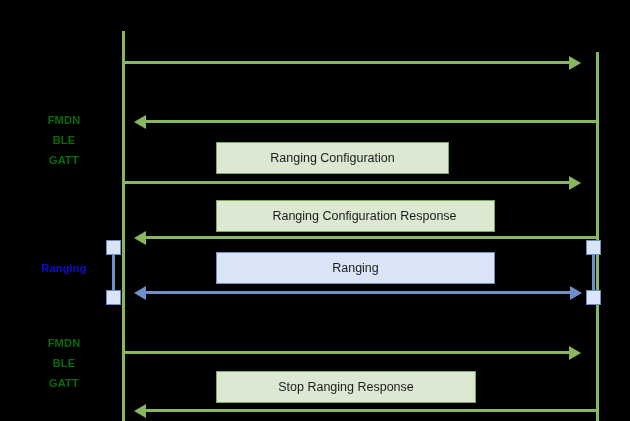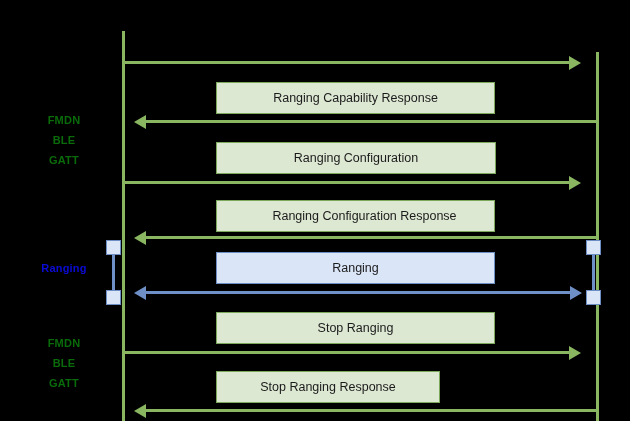--- a/index.html
+++ b/index.html
@@ -92,45 +92,43 @@
 BLE
 GATT</div>
   <div class="phase-label phase-blue" style="left:24px; top:258px; width:80px;">Ranging</div>
   <div class="phase-label phase-green" style="left:24px; top:333px; width:80px;">FMDN
 BLE
 GATT</div>
 
   <div class="arrow-line green" style="left:125px; top:61px; width:450px;"></div>
   <div class="arrow-head right green" style="left:569px; top:55.5px;"></div>
 
-  <div class="msg-box green" style="left:216px; top:82px; width:279px;">Ranging Capability Response</div>
   <div class="arrow-line green" style="left:146px; top:120px; width:452px;"></div>
   <div class="arrow-head left green" style="left:134px; top:114.5px;"></div>
 
-  <div class="msg-box green" style="left:216px; top:142px; width:280px;text-align:right;">Ranging Configuration</div>
+  <div class="msg-box green" style="left:216px; top:142px; width:233px;text-align:right;">Ranging Configuration</div>
   <div class="arrow-line green" style="left:125px; top:181px; width:450px;"></div>
   <div class="arrow-head right green" style="left:569px; top:175.5px;"></div>
 
   <div class="msg-box green" style="left:216px; top:200px; width:279px;padding-left:18px;">Ranging Configuration Response</div>
   <div class="arrow-line green" style="left:146px; top:236px; width:452px;"></div>
   <div class="arrow-head left green" style="left:134px; top:230.5px;"></div>
 
   <div class="activation-bar" style="left:112px; top:248px; height:50px;"></div>
   <div class="activation-bar" style="left:592px; top:248px; height:50px;"></div>
   <div class="activation" style="left:106px; top:240px;"></div>
   <div class="activation" style="left:106px; top:290px;"></div>
   <div class="activation" style="left:586px; top:240px;"></div>
   <div class="activation" style="left:586px; top:290px;"></div>
 
   <div class="msg-box blue" style="left:216px; top:252px; width:279px;">Ranging</div>
   <div class="arrow-line blue" style="left:146px; top:291px; width:428px;"></div>
   <div class="arrow-head left blue" style="left:134px; top:285.5px;"></div>
   <div class="arrow-head right blue" style="left:570px; top:285.5px;"></div>
 
-  <div class="msg-box green" style="left:216px; top:312px; width:279px;">Stop Ranging</div>
   <div class="arrow-line green" style="left:125px; top:351px; width:450px;"></div>
   <div class="arrow-head right green" style="left:569px; top:345.5px;"></div>
 
-  <div class="msg-box green" style="left:216px; top:371px; width:224px;">Stop Ranging Response</div>
+  <div class="msg-box green" style="left:216px; top:371px; width:260px;">Stop Ranging Response</div>
   <div class="arrow-line green" style="left:146px; top:409px; width:452px;"></div>
   <div class="arrow-head left green" style="left:134px; top:403.5px;"></div>
 
 </div>
 
 </body></html>

